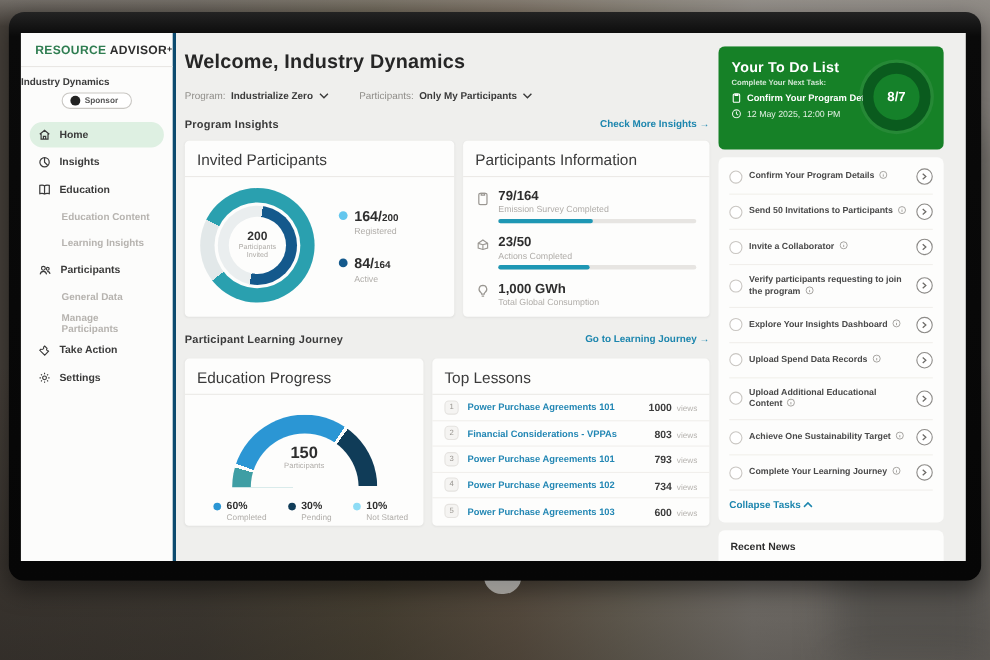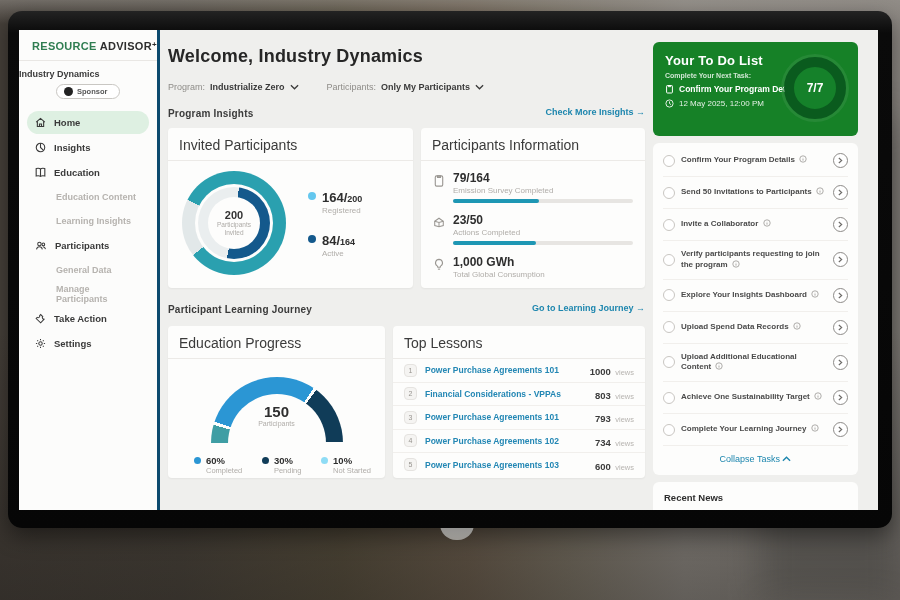--- a/index.html
+++ b/index.html
@@ -106,21 +106,21 @@
   .ring span { font-size:12px; font-weight:bold; color:#fff; }
 
   .tasks-card { background:#fdfdfc; border-radius:6px; padding:2px 10px; flex:none; }
   .task { display:flex; align-items:center; gap:6px; padding:8px 0; border-bottom:1px solid #f1efec; }
   .task:last-of-type { border-bottom:none; }
   .chk { width:12px; height:12px; border-radius:50%; border:1.4px solid #c9c6c2; background:#fff; flex:none; cursor:pointer; }
   .t-lab { font-size:8px; font-weight:bold; color:#4a4a4a; flex:1; line-height:1.35; }
   .t-lab svg { vertical-align:-1px; margin-left:2px; }
   .go { width:15px; height:15px; border-radius:50%; border:1.4px solid #8d8b88; flex:none; display:flex;
         align-items:center; justify-content:center; cursor:pointer; background:#fff; }
-  .collapse { text-align:center; padding:8px 0 9px 0; font-size:9px; font-weight:normal; color:#1d86ae; cursor:pointer; }
+  .collapse { text-align:left; padding:8px 0 9px 0; font-size:9px; font-weight:bold; color:#1d86ae; cursor:pointer; }
   .news-card { background:#fdfdfc; border-radius:6px 6px 0 0; flex:1; }
   .news-h { font-size:9.5px; font-weight:bold; color:#2e2e2e; padding:10px 11px 8px 11px; border-bottom:1px solid #eceae7; }
 </style>
 </head>
 <body>
 
 <div class="shadeR"></div>
 <div class="stand"></div>
 <div class="monitor"></div>
 
@@ -375,21 +375,21 @@
         <span>Confirm Your Program Details</span>
       </div>
       <div class="tg-row due">
         <svg width="9" height="9" viewBox="0 0 10 10" fill="none" stroke="#e3f0e4" stroke-width="1.1">
             <circle cx="5" cy="5" r="4"></circle>
             <path d="M5 2.7V5l1.7 1.3"></path>
           </svg>
         <span>12 May 2025, 12:00 PM</span>
       </div>
       <div class="ring">
-          <span>7/7</span>
+          <span>8/7</span>
         </div>
     </div>
 
     <div class="tasks-card">
       <div class="task">
         <span class="chk"></span>
         <span class="t-lab"><span>Confirm Your Program Details</span> <svg width="8" height="8" viewBox="0 0 10 10" fill="none" stroke="#9b9895" stroke-width="1">
               <circle cx="5" cy="5" r="4"></circle>
               <path d="M5 4.4V7M5 3v.2"></path>
             </svg></span>

